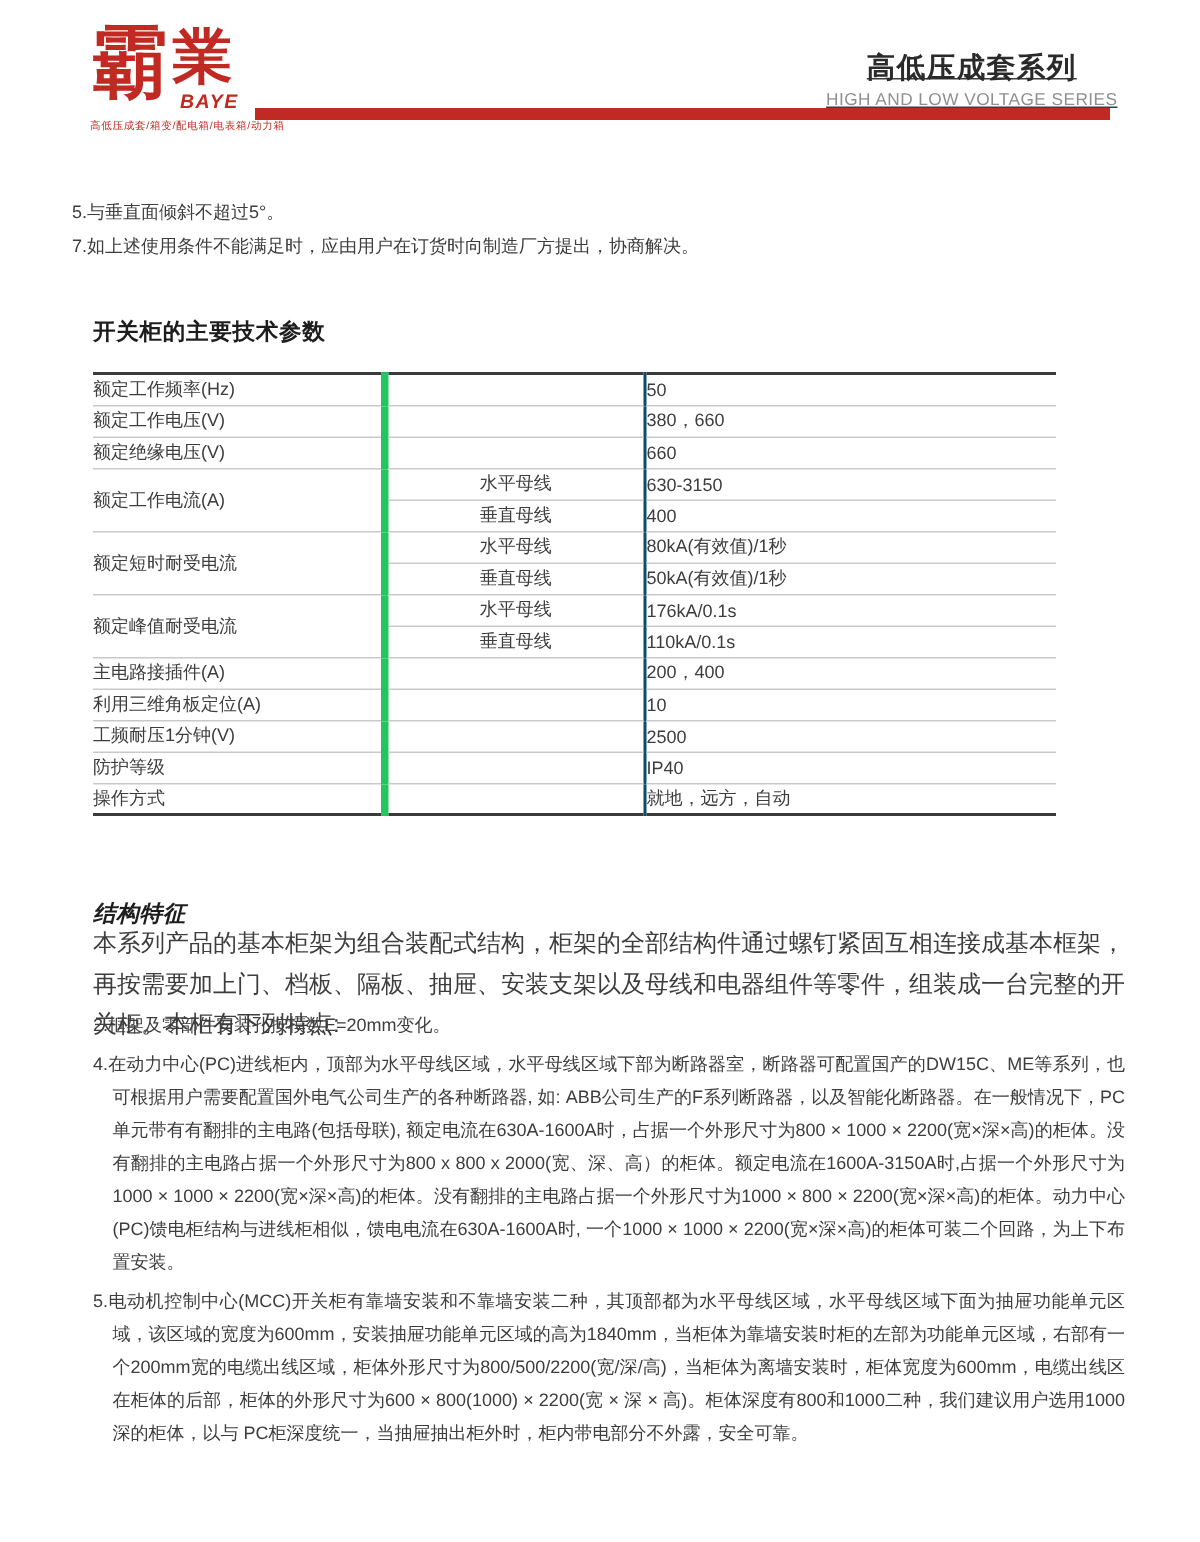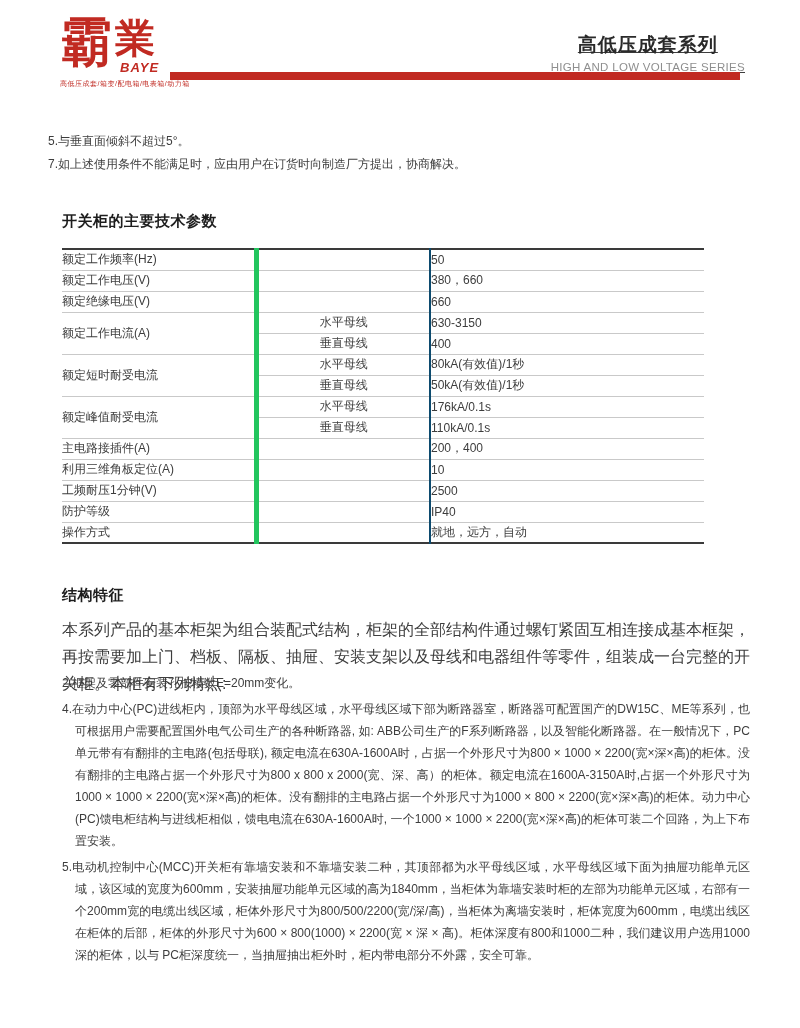--- a/index.html
+++ b/index.html
@@ -37,22 +37,22 @@
   table.spec { border-collapse:collapse; table-layout:fixed; width:642px;
                font-size:12px; color:#3d3d3d;
                border-top:2px solid #3a3a3a; border-bottom:2px solid #3a3a3a; }
   table.spec td { height:21px; border-top:1px solid #c9c9c9; padding:0; vertical-align:middle; }
   table.spec tr.first td { border-top:none; }
   td.lbl { padding-left:9px; border-right:5px solid #22c55e; }
   td.mid { text-align:center; border-right:2px solid #0c4a6e; }
   td.val { padding-left:97px; }
 
   
-  .structure-heading { position:absolute; left:62px; top:586px; font-size:15px;
-                       font-weight:bold; color:#1d1d1d; letter-spacing:0.5px; }
+  .structure-heading { position:absolute; left:62px; top:600px; font-size:15px;
+                       font-weight:bold; color:#1d1d1d; letter-spacing:0.5px;font-style:italic; }
   .structure-intro { position:absolute; left:62px; right:50px; top:616px;
                      font-size:16px; line-height:27px; text-align:justify; }
   .features { position:absolute; left:62px; right:50px; top:672px; font-size:12px; }
   .features p { line-height:22px; margin-bottom:4px; text-align:justify;
                 text-indent:-13px; padding-left:13px; }
 </style>
 </head>
 <body>
 
 <div class="page">

